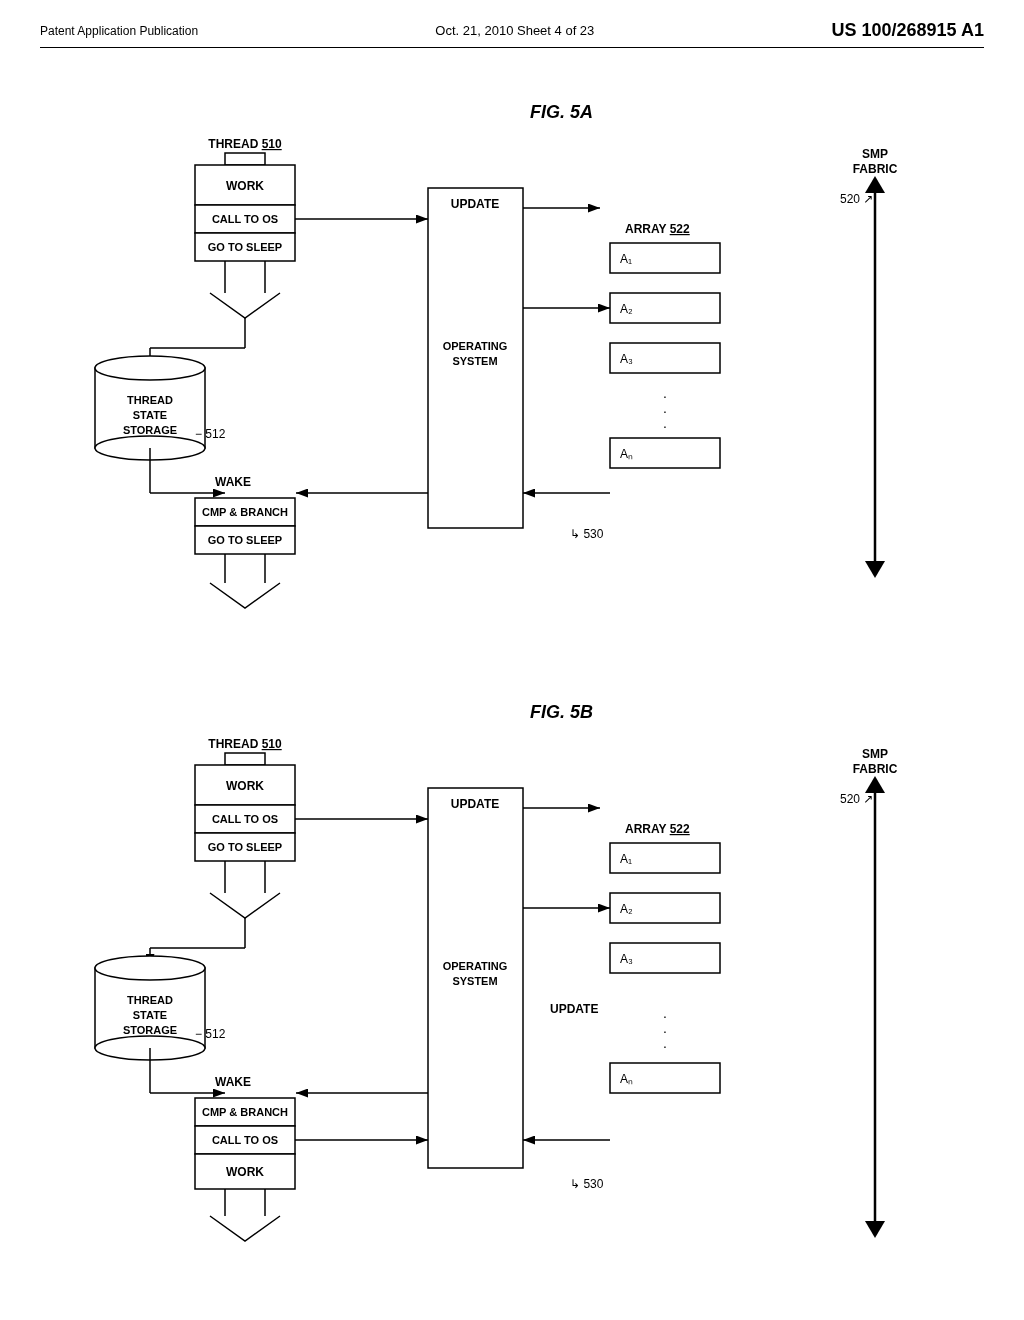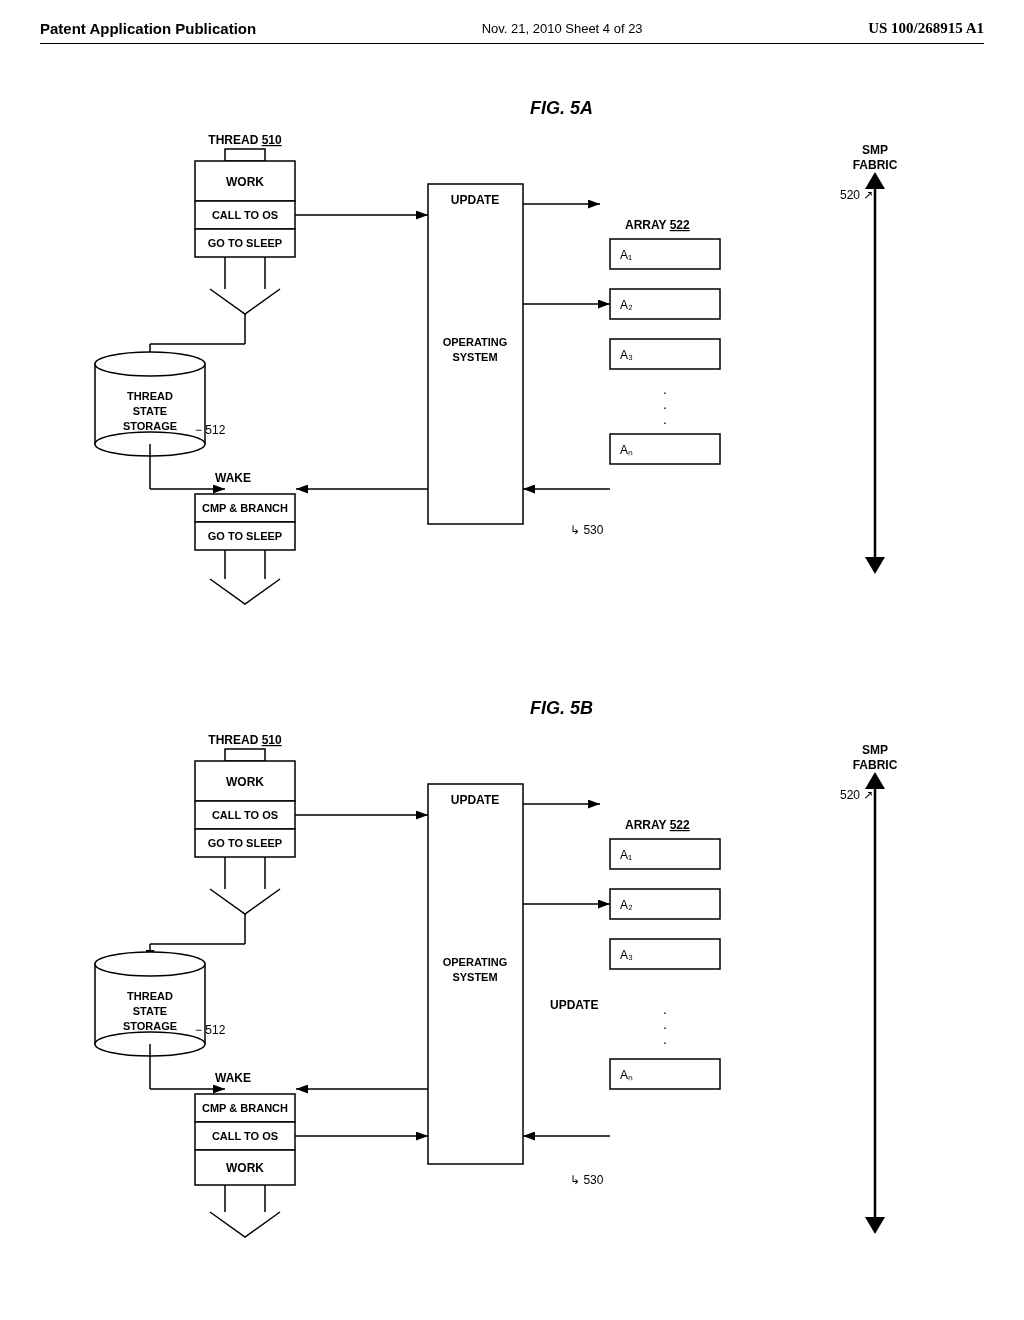--- a/index.html
+++ b/index.html
@@ -34,23 +34,23 @@
     svg text {
       font-family: Arial, sans-serif;
     }
   </style>
 </head>
 <body>
 
 <div class="page">
 
   <div class="header">
-    <span style="font-size:15px;font-weight:bold;">Patent Application Publication</span>
-    <span style="font-size:13px;">Nov. 21, 2010   Sheet 4 of 23</span>
-    <span style="font-size:15px;font-weight:bold;font-family:Liberation Serif, serif;">US 100/268915 A1</span>
+    <span style="font-size:12px;font-weight:normal;">Patent Application Publication</span>
+    <span style="font-size:13px;">Oct. 21, 2010   Sheet 4 of 23</span>
+    <span style="font-size:18px;font-weight:bold;">US 100/268915 A1</span>
   </div>
 
   <div class="diagram-section" style="height:560px; position:relative;text-align:right;">
 
     <svg width="960" height="560" style="position:absolute;top:0;left:0;overflow:visible;">
 
       <text x="490" y="40" font-style="italic" font-size="18" font-weight="bold" font-family="Arial">FIG. 5A</text>
 
       <text x="205" y="70" text-anchor="middle" font-size="12" font-weight="bold" font-family="Arial">THREAD <tspan text-decoration="underline">510</tspan></text>
 

